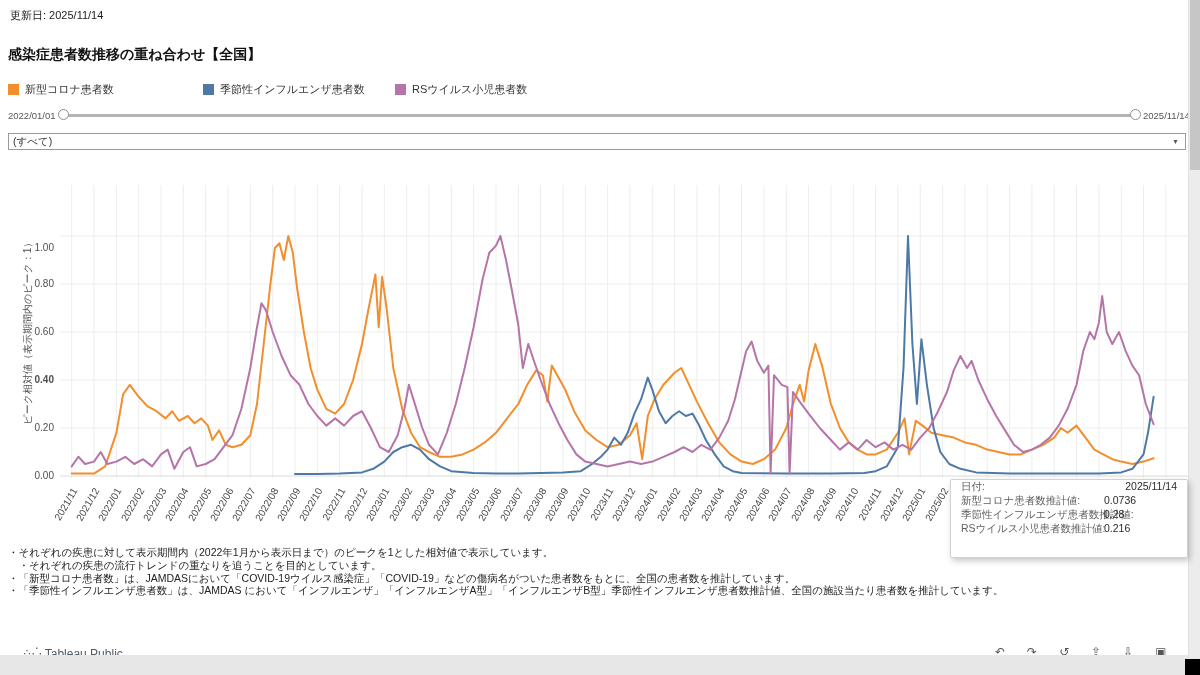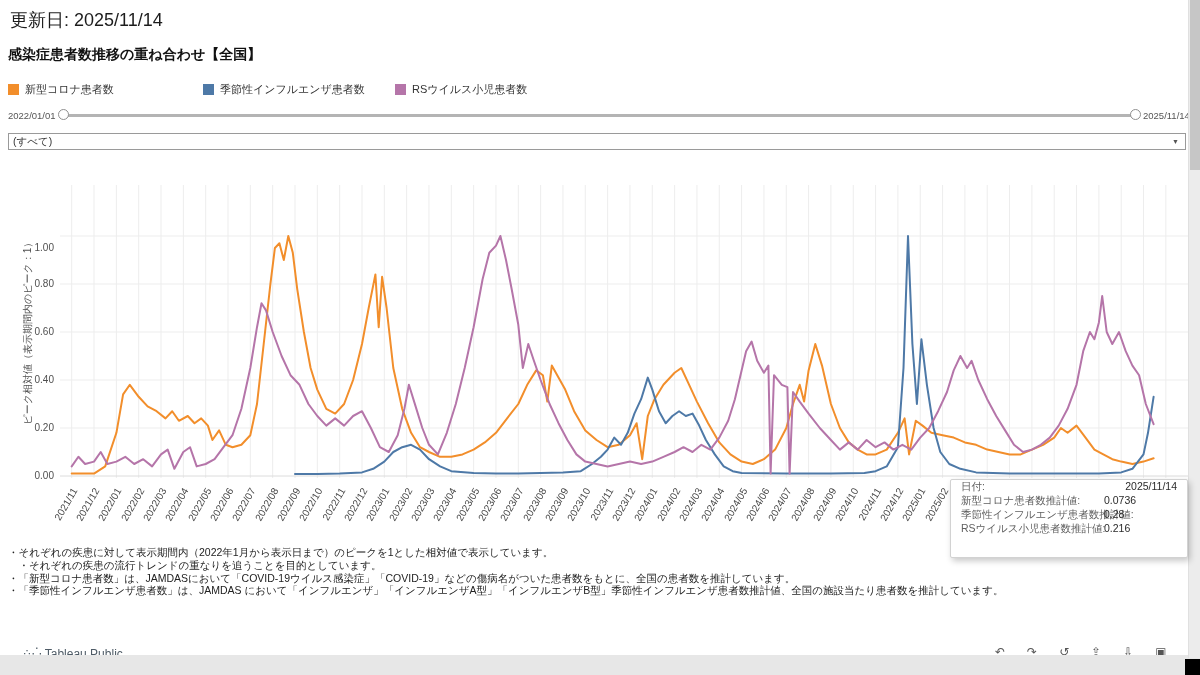--- a/index.html
+++ b/index.html
@@ -1,19 +1,19 @@
 <!DOCTYPE html>
 <html><head>
 <meta charset="utf-8">
 <style>
   * { margin:0; padding:0; box-sizing:border-box; }
   html,body { width:1200px; height:675px; overflow:hidden; background:#fff;
     font-family:"Liberation Sans","DejaVu Sans",sans-serif; }
   #app { position:relative; width:1200px; height:675px; background:#fff; }
-  #updated { position:absolute; left:10px; top:8px; font-size:18px; color:#1c1c1c; white-space:nowrap; }
+  #updated { position:absolute; left:10px; top:8px; font-size:11px; color:#1c1c1c; white-space:nowrap; }
   #title { position:absolute; left:8px; top:46px; font-size:14px; font-weight:bold; color:#111; white-space:nowrap; }
   #legend { position:absolute; left:0; top:82px; height:16px; width:1180px; }
   .legend-item { position:absolute; top:0; display:flex; align-items:center; white-space:nowrap; }
   .legend-swatch { width:11px; height:11px; margin-right:6px; flex:none; }
   .legend-label { font-size:11px; color:#333; }
   
   #slider { position:absolute; left:0; top:106px; width:1200px; height:18px; }
   #slider-start { position:absolute; left:8px; top:4px; font-size:9.5px; color:#555; }
   #slider-end { position:absolute; left:1143px; top:4px; font-size:9.5px; color:#555; }
   #slider-track { position:absolute; left:64px; top:8px; width:1070px; height:3px; background:#b4b4b4; border-radius:2px; }
@@ -146,21 +146,21 @@
         <line x1="0" y1="147" x2="1128" y2="147" stroke="#ededed" stroke-width="1"></line>
         <line x1="0" y1="99" x2="1128" y2="99" stroke="#ededed" stroke-width="1"></line>
         <line x1="0" y1="51" x2="1128" y2="51" stroke="#ededed" stroke-width="1"></line>
         <polyline points="11.7,288.6 34.0,288.6 45.2,281.4 56.4,247.8 63.1,209.4 69.8,199.8 78.7,211.8 87.6,221.4 96.6,226.2 105.5,233.4 112.2,226.2 118.9,235.8 127.8,231.0 134.5,238.2 141.2,233.4 147.9,240.6 152.4,255.0 159.1,245.4 165.8,259.8 172.5,262.2 181.4,259.8 190.3,250.2 197.0,219.0 203.7,159.0 210.4,99.0 214.9,63.0 219.4,58.2 223.8,75.0 228.3,51.0 232.8,67.8 237.2,103.8 243.9,147.0 250.6,183.0 257.3,204.6 266.3,223.8 275.2,228.6 284.1,219.0 293.1,195.0 302.0,159.0 308.7,123.0 315.4,89.4 318.7,142.2 322.1,91.8 326.6,123.0 333.3,183.0 342.2,223.8 351.1,247.8 360.0,262.2 369.0,267.0 380.1,271.8 391.3,271.8 402.5,269.4 413.6,264.6 424.8,257.4 436.0,247.8 447.1,233.4 458.3,219.0 467.2,199.8 476.2,185.4 482.9,190.2 487.3,216.6 491.8,180.6 498.5,192.6 505.2,204.6 514.1,226.2 525.3,245.4 536.5,255.0 547.6,262.2 558.8,259.8 570.0,250.2 576.6,238.2 582.2,274.2 587.8,231.0 594.5,214.2 603.4,199.8 614.6,187.8 621.3,183.0 628.0,197.4 636.9,216.6 648.1,238.2 659.3,257.4 670.4,269.4 681.6,276.6 692.8,279.0 703.9,274.2 715.1,264.6 726.3,243.0 733.0,219.0 739.7,199.8 744.1,216.6 748.6,185.4 755.3,159.0 762.0,180.6 770.9,219.0 779.9,243.0 788.8,257.4 797.7,264.6 806.6,269.4 815.6,269.4 826.7,264.6 837.9,247.8 844.6,233.4 849.1,269.4 855.8,235.8 862.5,240.6 871.4,247.8 882.6,250.2 893.7,252.6 904.9,257.4 916.1,259.8 927.2,264.6 938.4,267.0 949.6,269.4 960.7,269.4 971.9,264.6 983.1,259.8 994.2,252.6 1000.9,243.0 1007.6,247.8 1016.5,240.6 1025.5,252.6 1034.4,264.6 1043.3,269.4 1052.3,274.2 1061.2,276.6 1072.4,279.0 1083.5,276.6 1093.6,273.3" fill="none" stroke="#f28e2b" stroke-width="2" stroke-linejoin="round" stroke-linecap="round"></polyline>
         <polyline points="235.0,289.1 257.3,289.1 279.7,288.6 302.0,287.4 313.2,283.8 324.3,276.6 333.3,267.0 342.2,262.2 351.1,259.8 360.0,264.6 369.0,274.2 380.1,281.4 391.3,286.2 413.6,288.1 436.0,288.6 458.3,288.6 480.6,288.1 503.0,287.4 520.8,286.2 532.0,279.0 540.9,271.8 547.6,264.6 554.3,252.6 561.0,259.8 567.7,247.8 574.4,228.6 581.1,214.2 587.8,192.6 592.3,204.6 599.0,226.2 605.7,238.2 612.4,231.0 619.1,226.2 625.8,231.0 632.5,228.6 639.2,240.6 645.9,255.0 654.8,269.4 663.7,281.4 672.7,286.2 681.6,288.1 726.3,288.6 770.9,288.6 804.4,288.1 815.6,286.2 826.7,281.4 837.9,262.2 843.5,183.0 848.0,51.0 852.4,159.0 856.9,219.0 861.4,154.2 866.9,199.8 873.6,243.0 880.3,267.0 889.3,279.0 900.4,283.8 916.1,287.4 949.6,288.6 994.2,288.6 1038.9,288.6 1061.2,287.4 1072.4,283.8 1083.5,269.4 1088.0,247.8 1093.6,211.8" fill="none" stroke="#4e79a7" stroke-width="2" stroke-linejoin="round" stroke-linecap="round"></polyline>
         <polyline points="11.7,281.4 18.4,271.8 25.1,279.0 34.0,276.6 40.7,267.0 47.4,279.0 56.4,276.6 65.3,271.8 74.2,279.0 83.2,274.2 92.1,281.4 101.0,269.4 107.7,264.6 114.4,283.8 123.3,267.0 130.0,262.2 136.7,281.4 145.7,279.0 154.6,274.2 163.5,262.2 172.5,250.2 181.4,223.8 190.3,183.0 197.0,142.2 201.5,118.2 206.0,125.4 212.7,147.0 221.6,171.0 230.5,190.2 239.5,199.8 248.4,219.0 257.3,231.0 266.3,240.6 275.2,233.4 284.1,240.6 293.1,231.0 302.0,226.2 310.9,243.0 319.9,262.2 328.8,267.0 337.7,250.2 344.4,223.8 348.9,199.8 355.6,221.4 362.3,243.0 369.0,259.8 377.9,269.4 386.8,247.8 395.8,219.0 404.7,183.0 413.6,142.2 422.6,94.2 429.3,67.8 436.0,60.6 440.4,51.0 446.0,75.0 451.6,103.8 458.3,139.8 462.8,183.0 468.3,159.0 473.9,175.8 480.6,195.0 489.6,219.0 498.5,238.2 507.4,255.0 516.4,269.4 525.3,276.6 536.5,279.0 547.6,281.4 558.8,279.0 570.0,276.6 581.1,279.0 592.3,276.6 603.4,271.8 614.6,267.0 623.5,262.2 632.5,267.0 641.4,259.8 650.3,264.6 659.3,252.6 668.2,235.8 674.9,214.2 681.6,185.4 686.1,166.2 691.6,156.6 697.2,175.8 703.9,187.8 708.4,180.6 710.6,288.6 714.0,190.2 721.8,199.8 727.4,202.2 729.6,288.6 733.0,207.0 739.7,216.6 748.6,228.6 759.8,243.0 770.9,255.0 779.9,264.6 788.8,257.4 797.7,264.6 806.6,255.0 815.6,262.2 824.5,257.4 833.4,264.6 842.4,259.8 851.3,264.6 860.2,252.6 869.2,243.0 878.1,226.2 887.0,207.0 893.7,185.4 900.4,171.0 907.1,183.0 911.6,175.8 918.3,195.0 927.2,214.2 936.2,231.0 945.1,245.4 954.0,259.8 963.0,267.0 971.9,264.6 980.8,259.8 989.8,252.6 998.7,240.6 1007.6,223.8 1016.5,199.8 1023.2,166.2 1029.9,147.0 1034.4,154.2 1038.9,137.4 1042.2,111.0 1046.7,147.0 1052.3,159.0 1059.0,147.0 1065.7,166.2 1072.4,180.6 1079.1,190.2 1085.8,219.0 1093.6,239.2" fill="none" stroke="#b575a9" stroke-width="2" stroke-linejoin="round" stroke-linecap="round"></polyline>
       </svg>
     <div id="ylabels">
         <div class="ylab" style="left: 12px; top: 470px;">0.00</div>
         <div class="ylab" style="left: 12px; top: 422px;">0.20</div>
-        <div class="ylab" style="left: 12px; top: 374px;">0.40</div>
+        <div class="ylab" style="left: 12px; top: 374px; font-weight: bold;">0.40</div>
         <div class="ylab" style="left: 12px; top: 326px;">0.60</div>
         <div class="ylab" style="left: 12px; top: 278px;">0.80</div>
         <div class="ylab" style="left: 12px; top: 230px; margin-top: 12px;">1.00</div>
       </div>
     <div id="ytitle">ピーク相対値（表示期間内のピーク：1）</div>
     <div id="xlabels">
         <div class="xlab" style="left: -50.3px; top: 486px;">2021/11</div>
         <div class="xlab" style="left: -27.97px; top: 486px;">2021/12</div>
         <div class="xlab" style="left: -5.64px; top: 486px;">2022/01</div>
         <div class="xlab" style="left: 16.69px; top: 486px;">2022/02</div>

